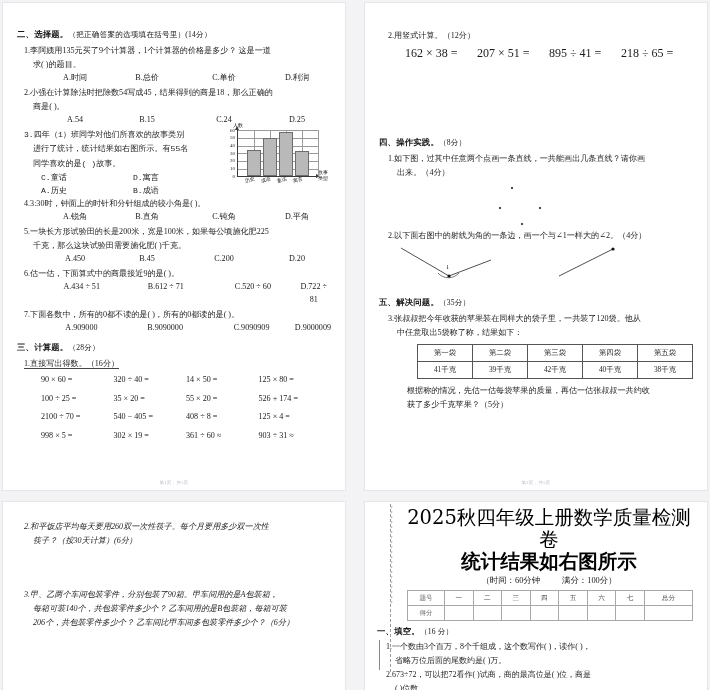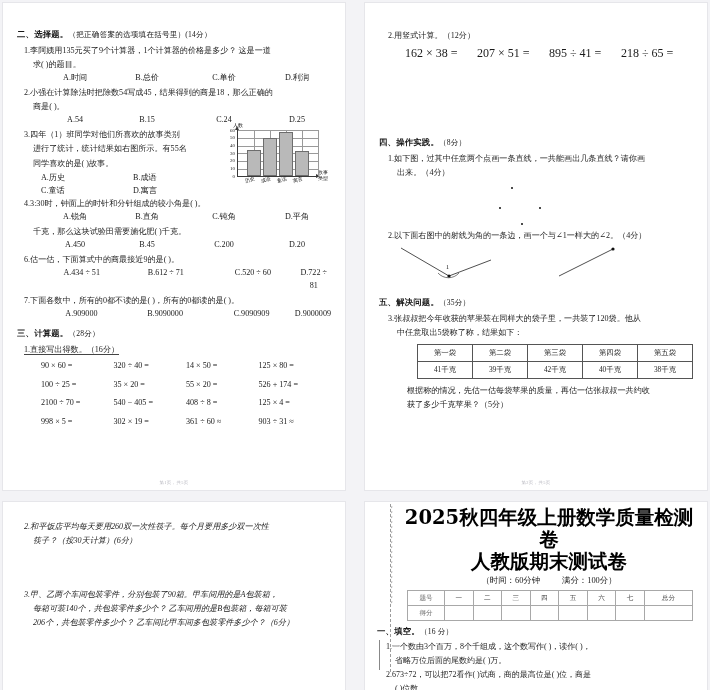--- a/index.html
+++ b/index.html
@@ -43,21 +43,21 @@
   .opts span{display:block;}
   .o1{width:70px}.o2{width:78px}.o3{width:80px}.o4{width:70px}
   .opts.wide .o1{width:86px}.opts.wide .o2{width:92px}.opts.wide .o3{width:92px}
   .opts2{display:flex;font-size:8.1px;line-height:1.62;padding-left:24px;}
   .opts2 .a{width:92px}
   .pad{height:6px}
 
   
   .body1{padding:26px 14px 0 14px;}
   .q3wrap{display:flex;align-items:flex-start;}
-  .q3text{flex:0 0 196px;}
+  .q3text{flex:0 0 196px;font-family:Liberation Mono, monospace;}
   .chart{
     position:relative;width:120px;height:64px;margin:-4px 0 0 4px;
     font-size:5px;
   }
   .chart .plot{
     position:absolute;left:20px;top:6px;width:80px;height:46px;
     border-left:1px solid #3a3a3a;border-bottom:1px solid #3a3a3a;
   }
   .chart .gl{position:absolute;left:0;right:0;height:0;border-top:.6px solid #9a9a9a;}
   .chart .vl{position:absolute;top:0;bottom:0;width:0;border-left:.6px solid #9a9a9a;}
@@ -115,21 +115,21 @@
   }
   .seal .vtext{
     position:absolute;left:0px;bottom:0px;font-size:4.6px;color:#333;
     writing-mode:vertical-rl;white-space:nowrap;
   }
   .seal .vline{
     position:absolute;left:6px;bottom:16px;height:30px;width:0;
     border-left:.8px solid #888;
   }
   .title1{
-    text-align:center;font-size:19.5px;font-weight:bold;letter-spacing:0px;
+    text-align:center;font-size:19.5px;font-weight:normal;letter-spacing:0px;
     margin:1px 0 0 26px;line-height:1.12;color:#000;
     font-family:"DejaVu Serif","Liberation Serif",serif;
   }
   .title2{
     text-align:center;font-size:19.5px;font-weight:bold;
     margin:0 0 0 26px;line-height:1.12;color:#000;
     font-family:"DejaVu Serif","Liberation Serif",serif;
   }
   .subtitle{
     text-align:center;font-size:8.4px;margin:3px 0 4px 26px;color:#1a1a1a;
@@ -181,26 +181,26 @@
         <span class="o3">C.24</span>
         <span class="o4">D.25</span>
       </div>
 
       <div class="q3wrap">
         <div class="q3text">
           <div class="q"><span>3.</span><span>四年（1）班同学对他们所喜欢的故事类别</span></div>
           <div class="q noind"><span>进行了统计，统计结果如右图所示。有55名</span></div>
           <div class="q noind"><span>同学喜欢的是(      )故事。</span></div>
           <div class="opts2">
+            <span class="a">C.童话</span>
+            <span>D.寓言</span>
+          </div>
+          <div class="opts2">
             <span class="a">A.历史</span>
             <span>B.成语</span>
-          </div>
-          <div class="opts2">
-            <span class="a">C.童话</span>
-            <span>D.寓言</span>
           </div>
         </div>
         <div class="chart" id="barchart">
           <div class="axname-y">人数</div>
           <div class="arrowy"></div>
           <div class="arrowx"></div>
           <div class="axname-x" style="white-space:pre">故事
 类型</div>
           <div class="plot">
               <div class="gl" style="top: 38.3333px;"></div>
@@ -234,20 +234,21 @@
       </div>
 
       <div class="q"><span>4.</span><span>3:30时，钟面上的时针和分针组成的较小角是(      )。</span></div>
       <div class="opts">
         <span class="o1">A.锐角</span>
         <span class="o2">B.直角</span>
         <span class="o3">C.钝角</span>
         <span class="o4">D.平角</span>
       </div>
 
+      <div class="q"><span>5.</span><span>一块长方形试验田的长是200米，宽是100米，如果每公顷施化肥225</span></div>
       <div class="q noind"><span>千克，那么这块试验田需要施化肥(      )千克。</span></div>
       <div class="opts">
         <span class="o1">A.450</span>
         <span class="o2">B.45</span>
         <span class="o3">C.200</span>
         <span class="o4">D.20</span>
       </div>
 
       <div class="q"><span>6.</span><span>估一估，下面算式中的商最接近9的是(      )。</span></div>
       <div class="opts wide">
@@ -385,21 +386,21 @@
     <div class="body4">
 
       <div class="seal">
         <div class="dash"></div>
         <div class="scale">〃〃〃〃〃〃〃〃〃〃〃〃〃〃〃〃〃〃〃〃</div>
         <div class="vline"></div>
         <div class="vtext">姓名</div>
       </div>
 
       <div class="title1">2025秋四年级上册数学质量检测卷</div>
-      <div class="title2">人教版期末测试卷</div>
+      <div class="title2">统计结果如右图所示</div>
       <div class="subtitle">
         <span>（时间：60分钟</span><span class="gap"></span><span>满分：100分）</span>
       </div>
 
       <table class="scoretbl">
         <tbody>
             <tr>
           <td class="lbl">题号</td>
           <td>一</td>
           <td>二</td>

